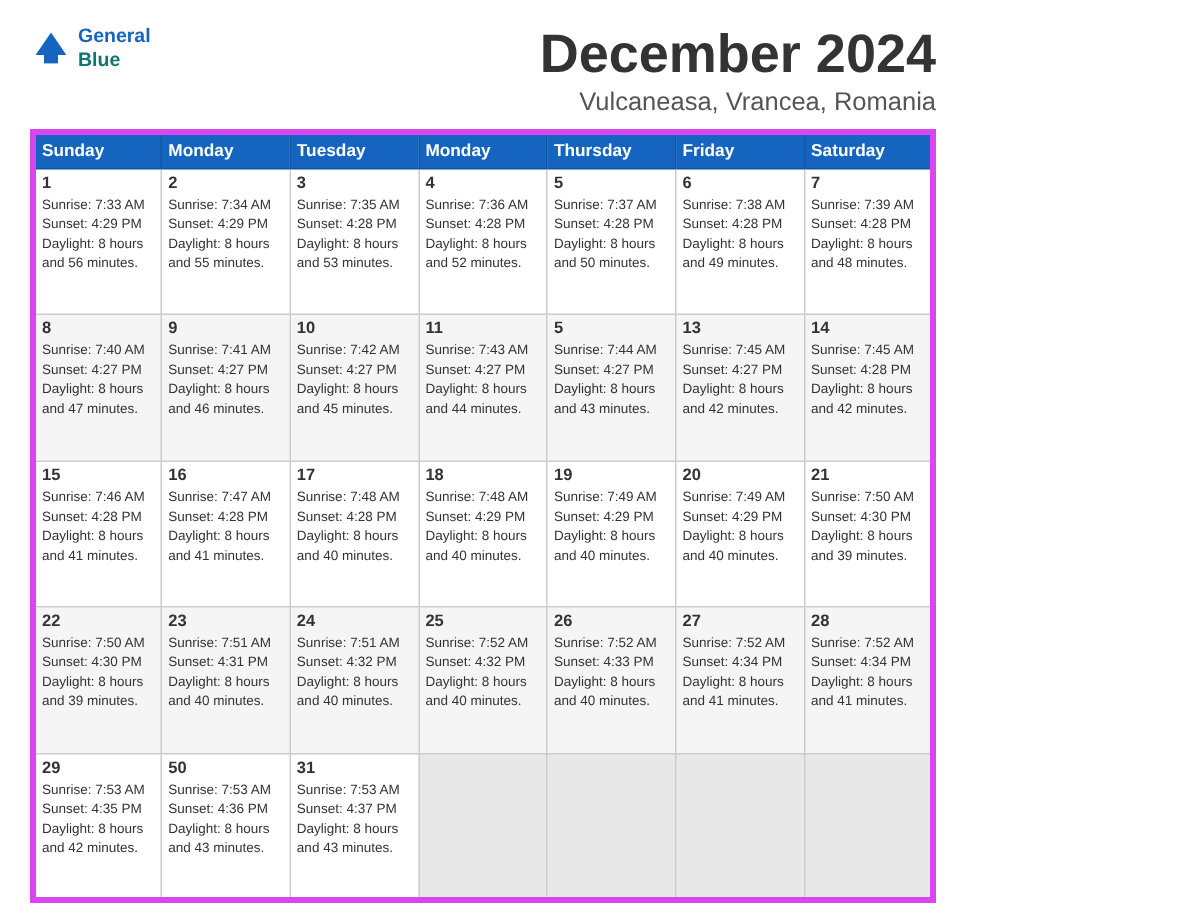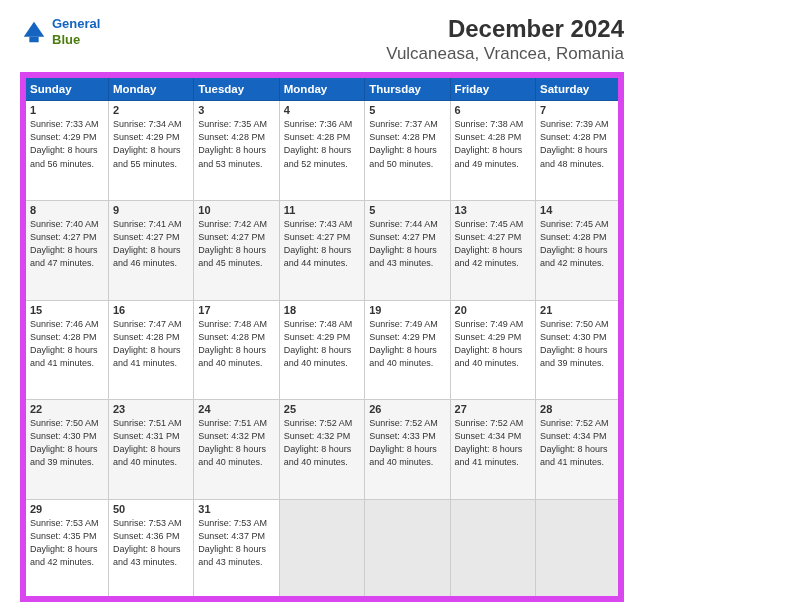--- a/index.html
+++ b/index.html
@@ -38,33 +38,33 @@
       color: #1565c0;
     }
     .logo-icon {
       width: 28px;
       height: 28px;
     }
     .title-block {
       text-align: right;
     }
     .main-title {
-      font-size: 24px;
+      font-size: 36px;
       font-weight: bold;
       color: #333;
       line-height: 1.1;
     }
     .subtitle {
       font-size: 17px;
       color: #555;
       margin-top: 2px;
     }
     .calendar {
       flex: 1;
-      border: 6px solid #d946ef;
+      border: 4px solid #d946ef;
       border-collapse: collapse;
       width: 100%;
       table-layout: fixed;
     }
     .calendar th {
       background: #1565c0;
       color: #fff;
       font-size: 11.5px;
       font-weight: bold;
       padding: 5px 4px;
@@ -103,21 +103,21 @@
 
 <div class="page">
   <div class="header">
     <div class="logo">
       <svg class="logo-icon" viewBox="0 0 30 30">
         <polygon points="15,4 26,20 4,20" fill="#1565c0"></polygon>
         <rect x="10" y="20" width="10" height="6" fill="#1565c0"></rect>
       </svg>
       <div class="logo-text">
         <div><span>General</span></div>
-        <div><span style="color:#4d7c0f">Blue</span></div>
+        <div><span style="color:#0f766e">Blue</span></div>
       </div>
     </div>
     <div class="title-block">
       <div class="main-title">December 2024</div>
       <div class="subtitle">Vulcaneasa, Vrancea, Romania</div>
     </div>
   </div>
 
   <table class="calendar">
     <thead>

